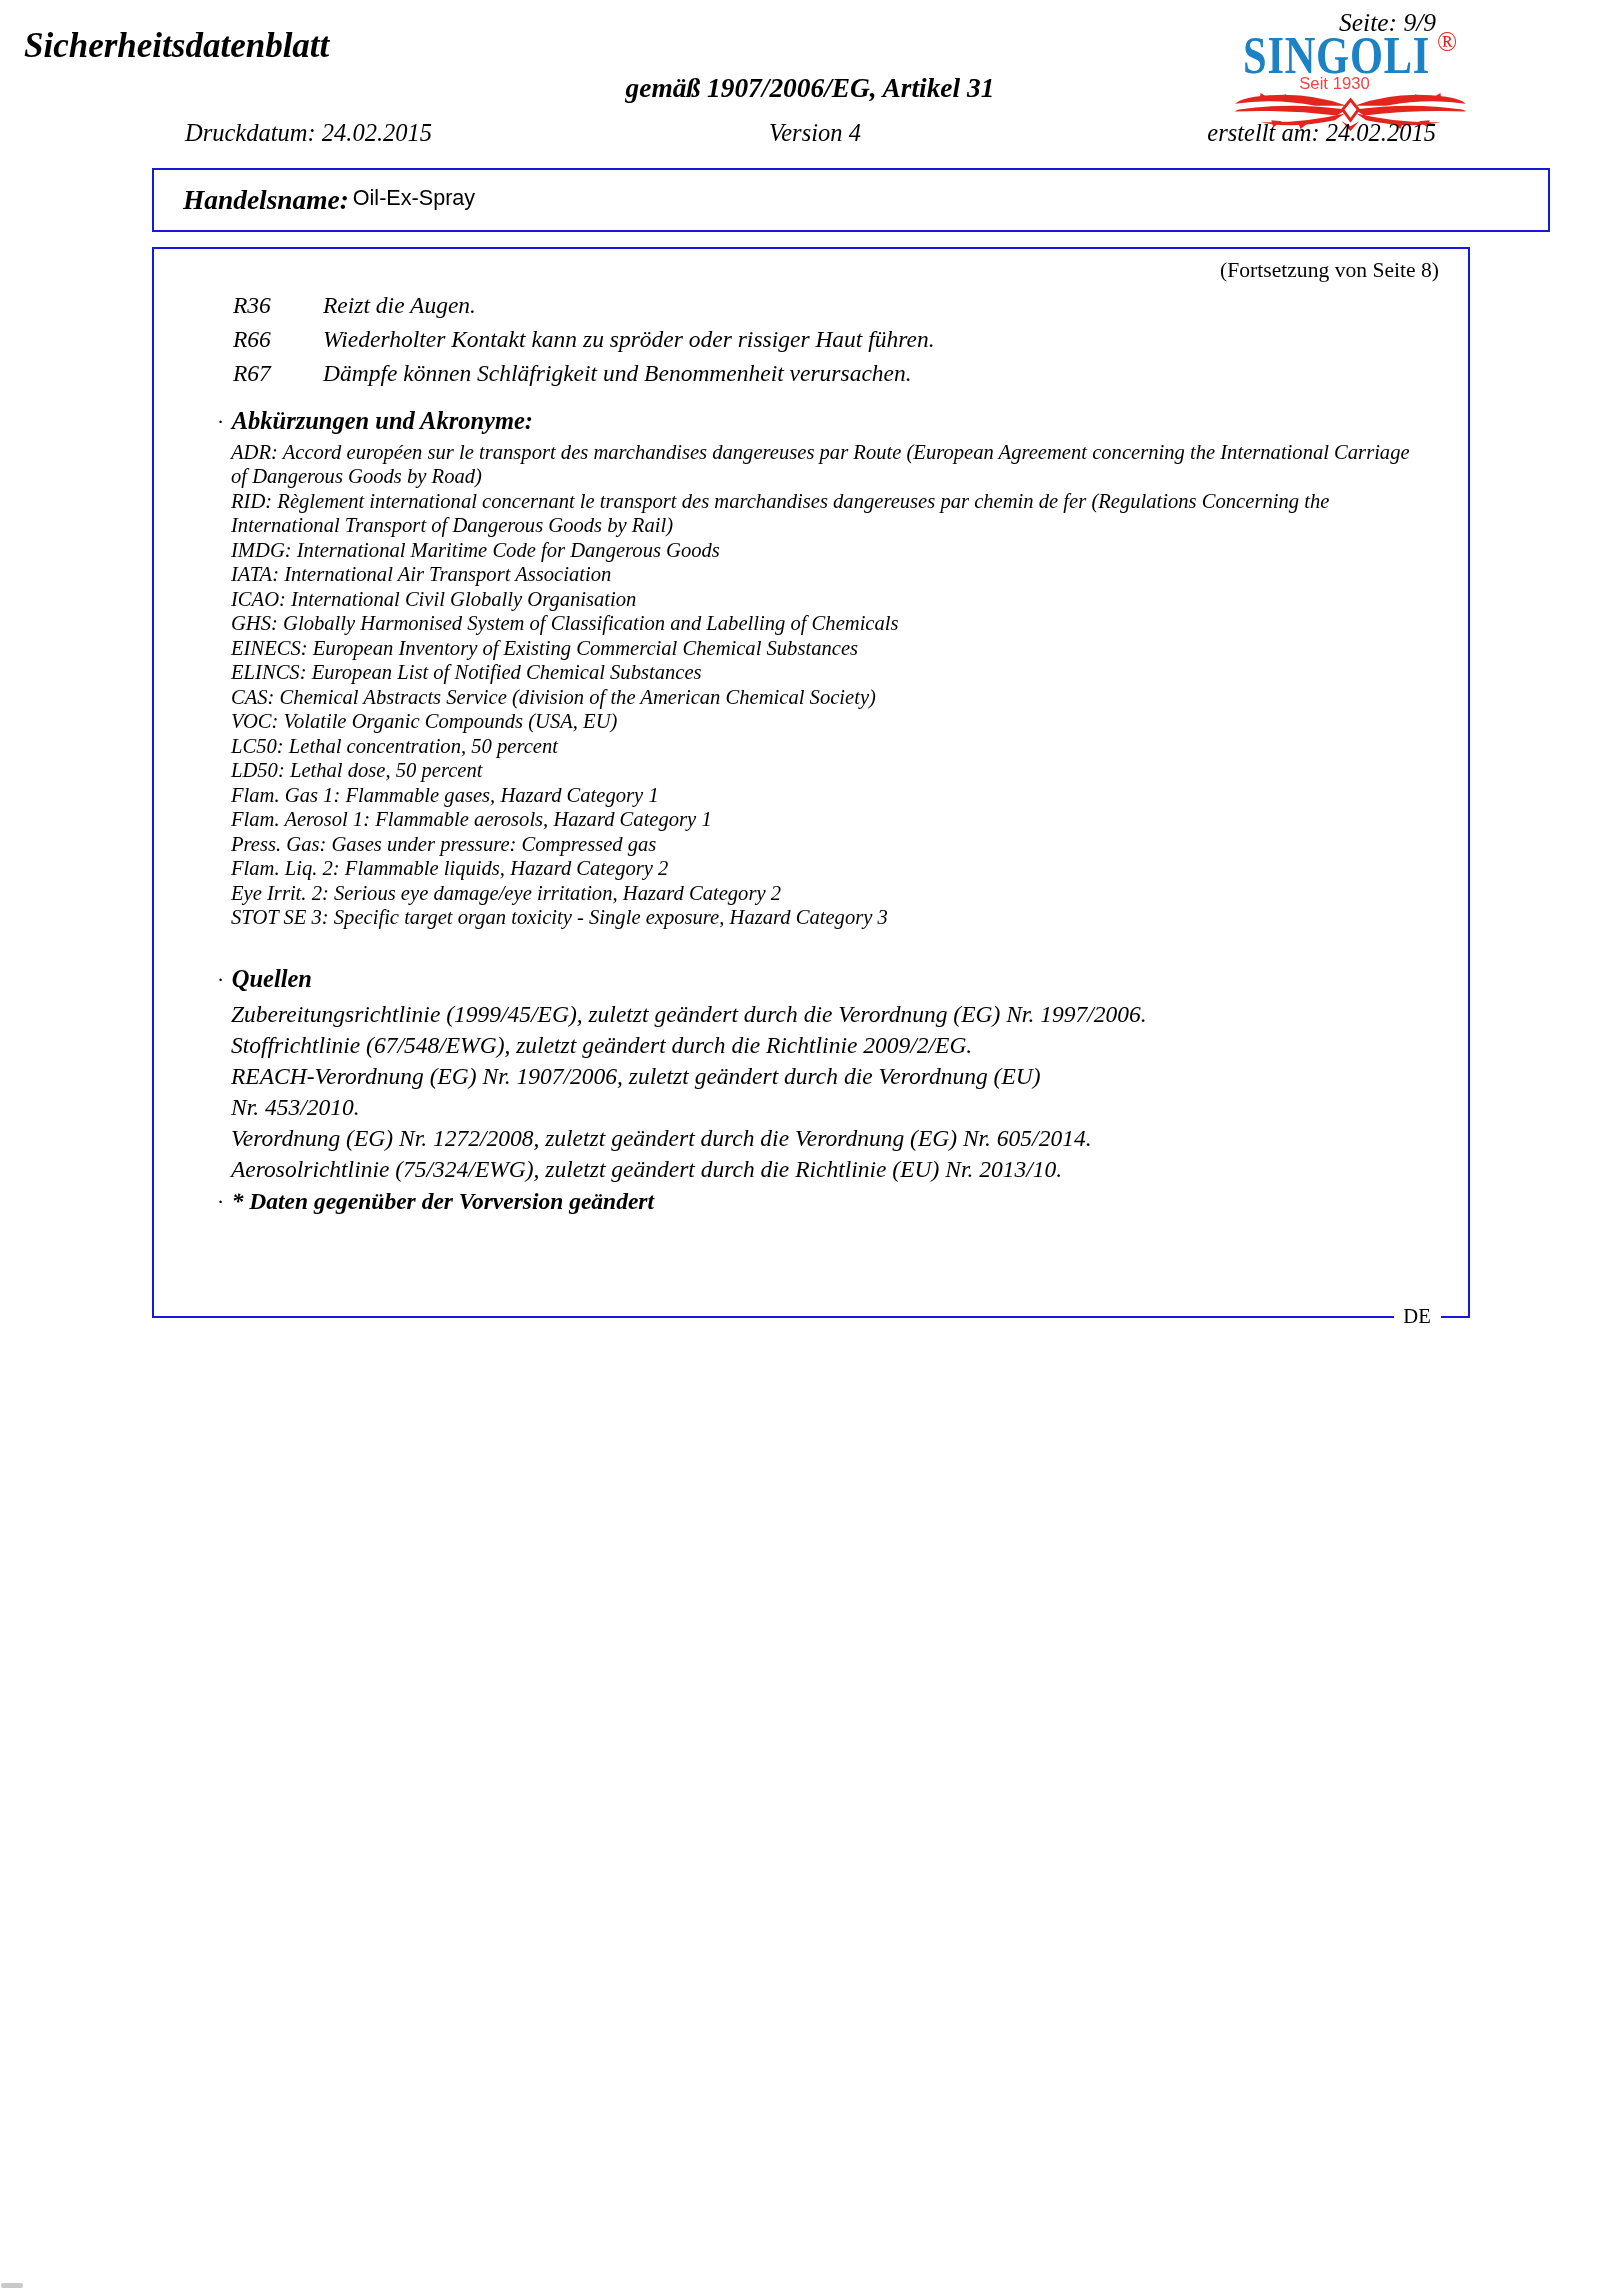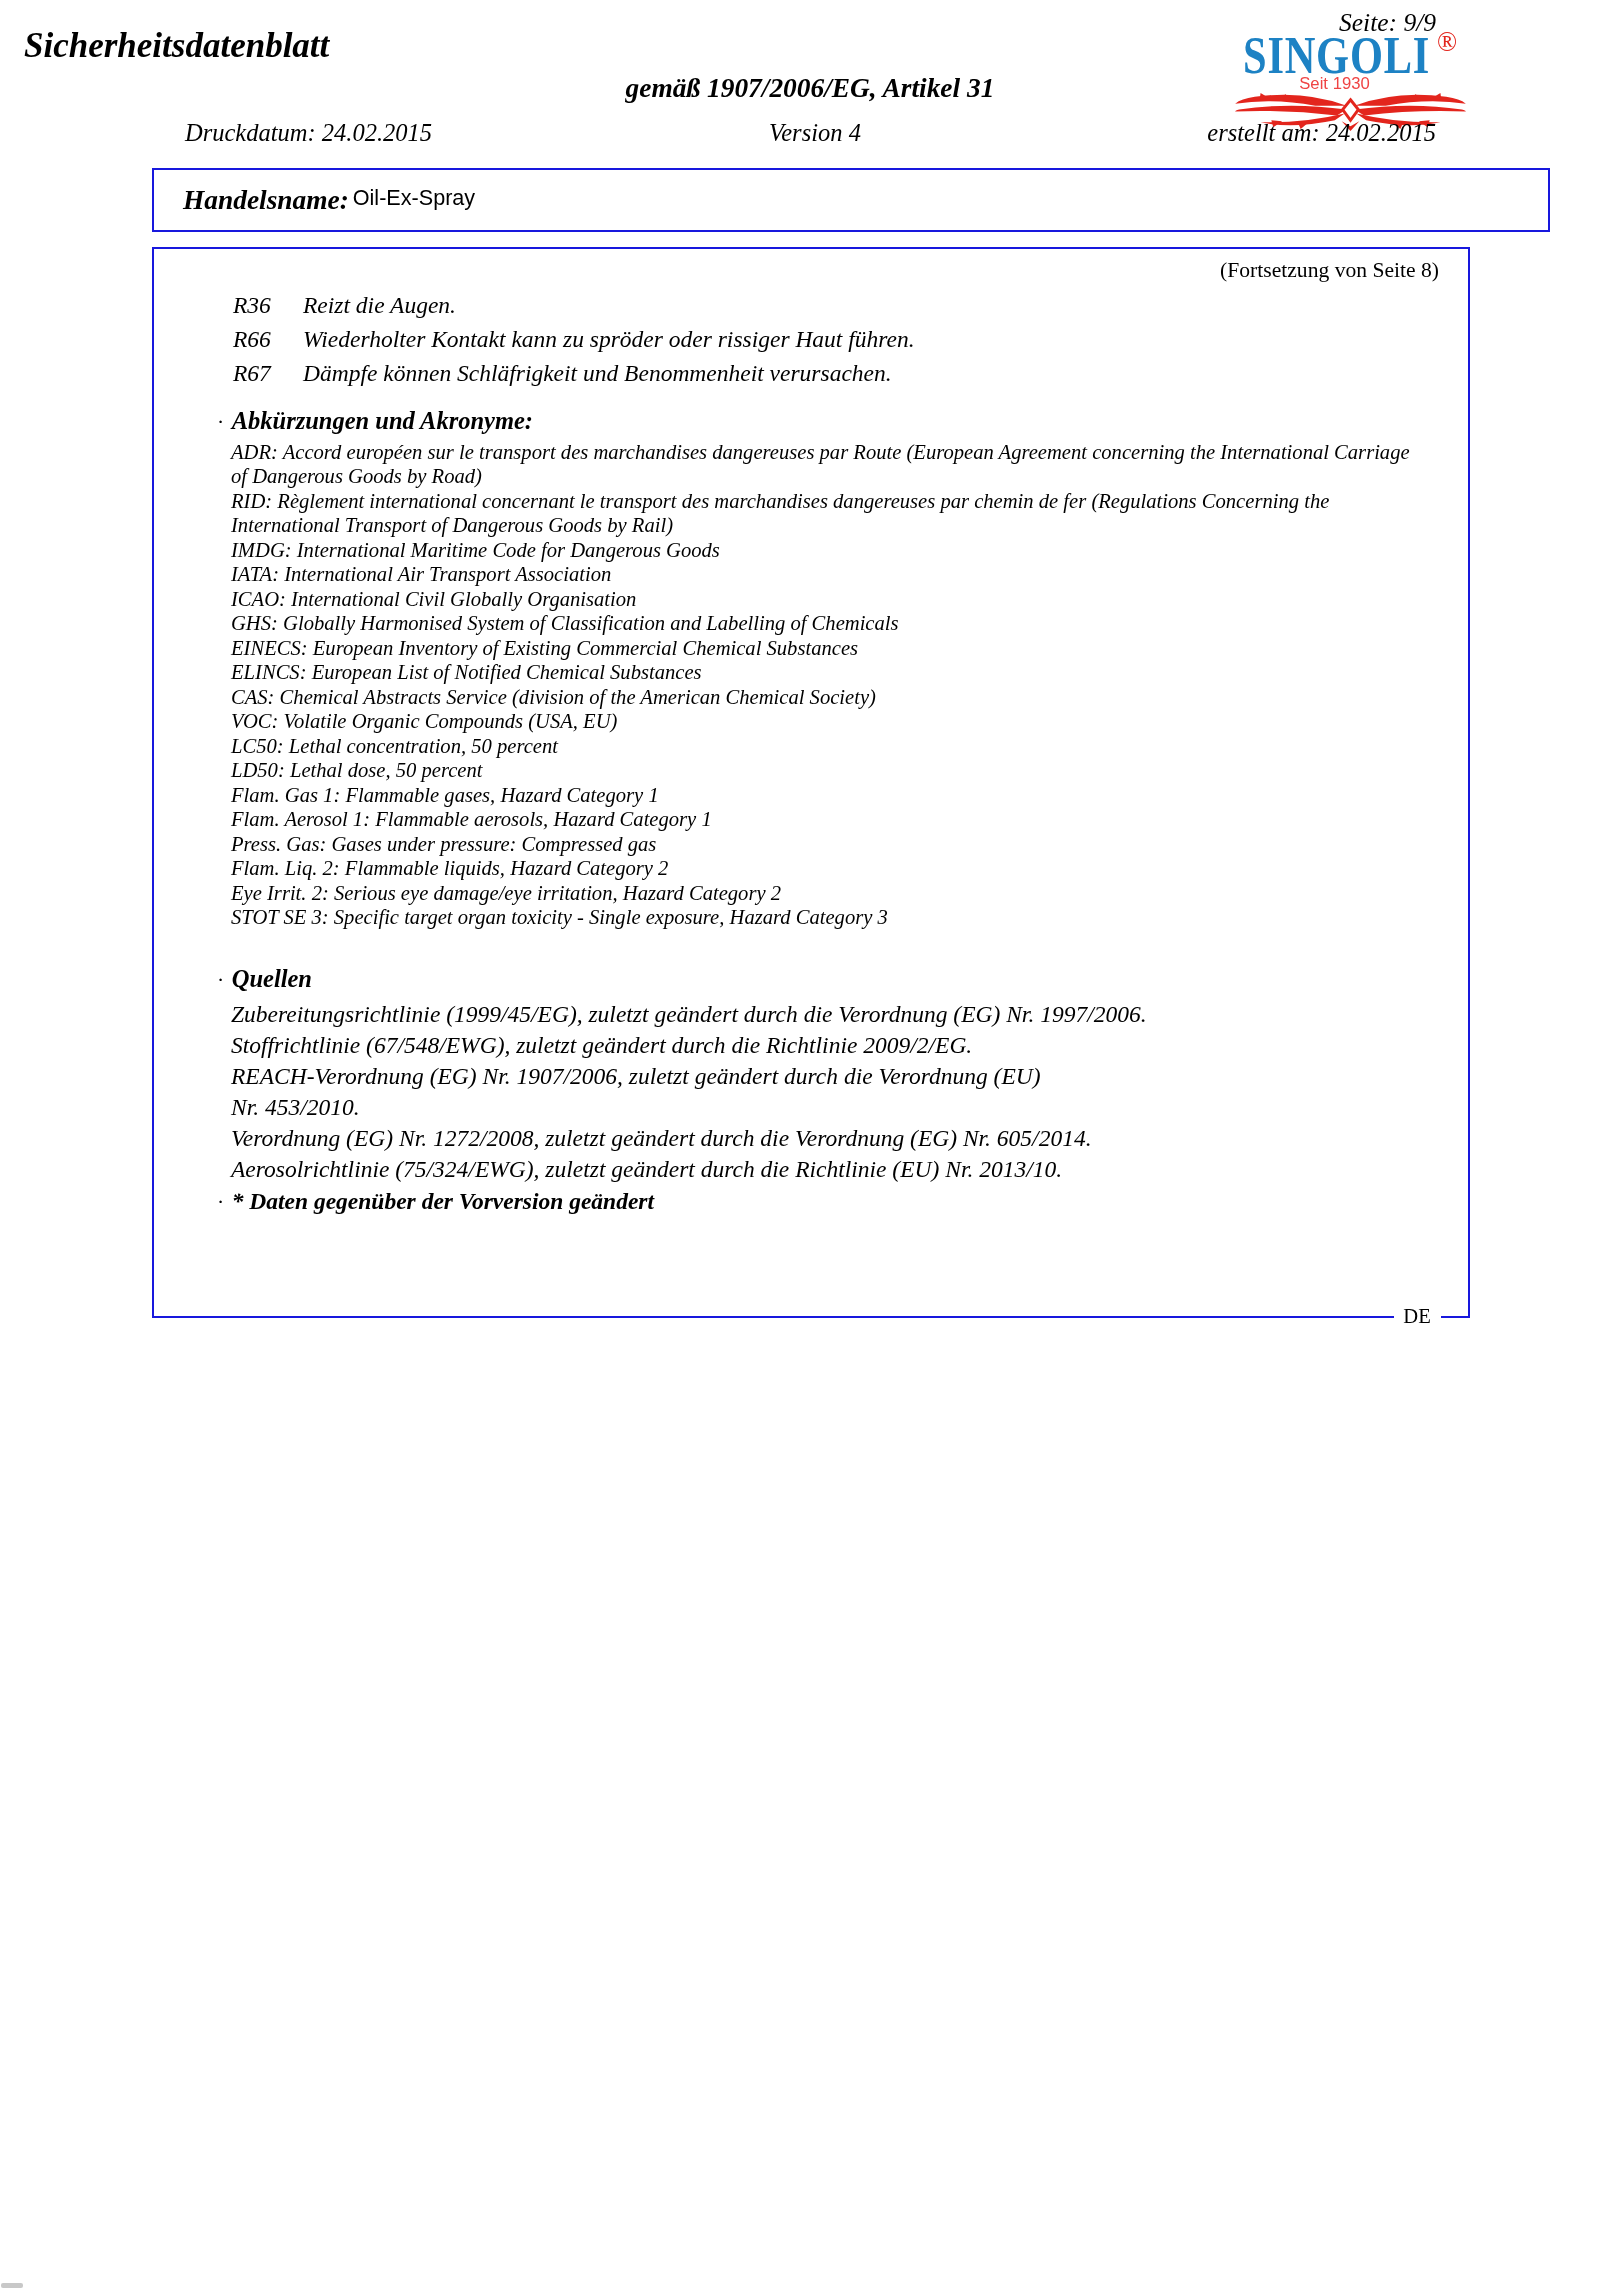--- a/index.html
+++ b/index.html
@@ -52,21 +52,21 @@
   }
   .tradename-label { font-size:27.4px; font-weight:bold; font-style:italic; }
   .tradename-value { font-family:"Liberation Sans", sans-serif; font-size:21.6px; margin-left:3.9px; position:relative; top:-2px; }
   
   .main-box {
     position:absolute; left:152px; top:247px; width:1318px; height:1071px;
     border:2.9px solid #1818dd; background:#fff;
   }
   .continuation { margin:9.8px 29px 0 0; text-align:right; font-size:21.6px; line-height:23.5px; }
   .r-block { margin:5.9px 0 0 79px; font-style:italic; font-size:23.5px; }
-  .r-row { display:flex; line-height:34px; }
+  .r-row { display:flex; line-height:34px;gap:20px; }
   .r-code { width:70px; flex:0 0 70px; }
   .r-text { flex:1; }
   .section-header { margin:15.7px 0 0 63px; font-size:24.5px; font-weight:bold; font-style:italic; line-height:29px; }
   .section-header.quellen { margin-top:34px; }
   .bullet { display:inline-block; width:14.7px; font-weight:normal; font-style:normal; font-size:21.6px; }
   .abbrev-list { margin:2.9px 0 0 77px; font-style:italic; font-size:20.6px; line-height:24.5px; max-width:1191px; }
   .quellen-list { margin:3.9px 0 0 77px; font-style:italic; font-size:23.5px; line-height:31px; max-width:1191px; }
   .changed-note { margin:2px 0 0 63px; font-size:23.5px; font-weight:bold; font-style:italic; line-height:29px; }
   .de-label {
     position:absolute; bottom:-11.8px; right:27.4px; background:#ffffff;

